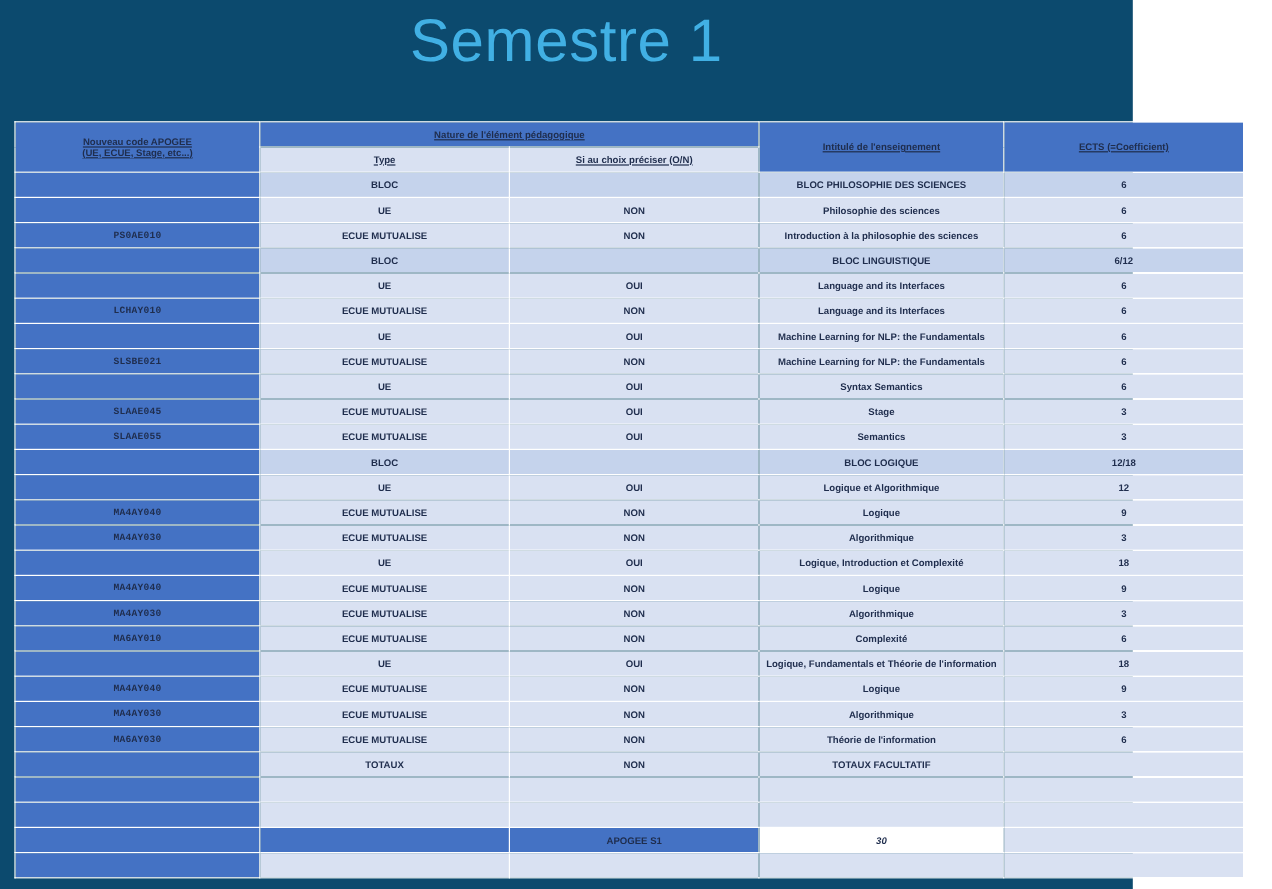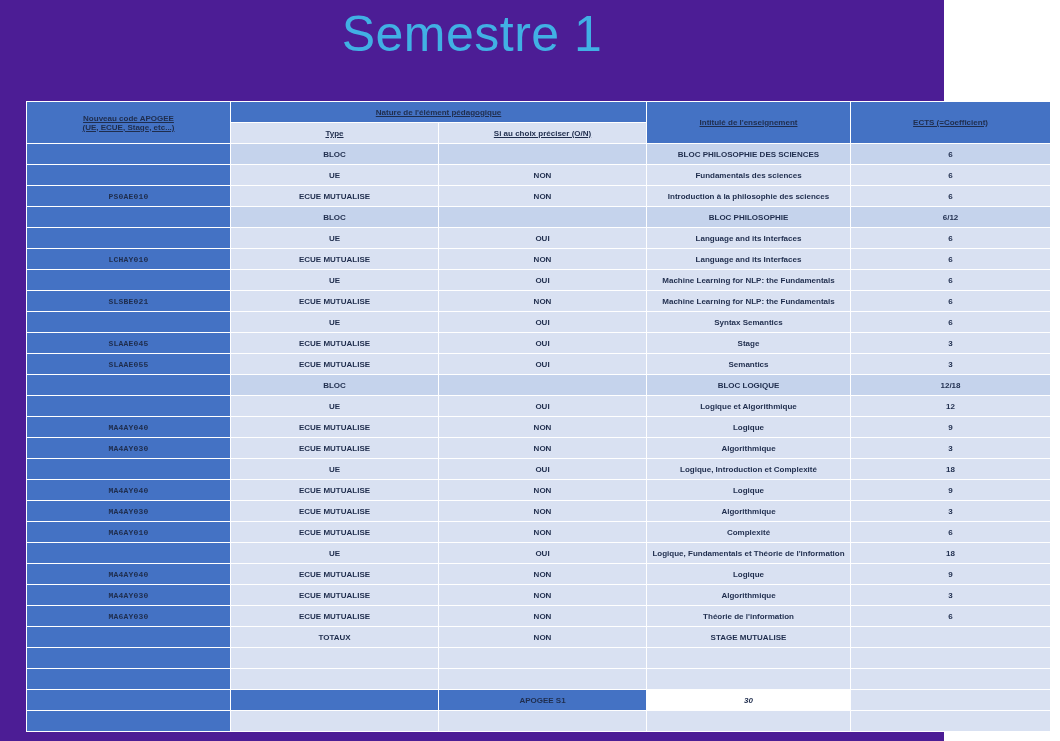--- a/index.html
+++ b/index.html
@@ -10,36 +10,36 @@
   body {
     width: 1060px;
     height: 741px;
     font-family: "Liberation Sans", sans-serif;
     overflow: hidden;
   }
   #page {
     position: relative;
     width: 944px;
     height: 741px;
-    background: #4c1d95;
+    background: #0c4a6e;
   }
   #title {
     text-align: center;
     color: #41b0e4;
     font-size: 50px;
     font-weight: 400;
     letter-spacing: 0.5px;
     padding-top: 4px;
     height: 60px;
     line-height: 60px;
     font-family: "Liberation Sans", sans-serif;
   }
   #table-wrap {
     position: absolute;
-    left: 26px;
+    left: 12px;
     top: 101px;
     width: 1024px;
   }
   table.sched {
     border-collapse: collapse;
     table-layout: fixed;
     width: 1024px;
   }
   table.sched td, table.sched th {
     padding: 0;
@@ -147,35 +147,35 @@
             <td class="dark code"></td>
             <td class="mid">BLOC</td>
             <td class="mid"></td>
             <td class="mid">BLOC PHILOSOPHIE DES SCIENCES</td>
             <td class="mid">6</td>
           </tr>
           <tr>
             <td class="dark code"></td>
             <td class="light">UE</td>
             <td class="light">NON</td>
-            <td class="light">Fundamentals des sciences</td>
+            <td class="light">Philosophie des sciences</td>
             <td class="light">6</td>
           </tr>
           <tr>
             <td class="dark code">PS0AE010</td>
             <td class="light">ECUE MUTUALISE</td>
             <td class="light">NON</td>
             <td class="light">Introduction à la philosophie des sciences</td>
             <td class="light">6</td>
           </tr>
           <tr>
             <td class="dark code"></td>
             <td class="mid">BLOC</td>
             <td class="mid"></td>
-            <td class="mid">BLOC PHILOSOPHIE</td>
+            <td class="mid">BLOC LINGUISTIQUE</td>
             <td class="mid">6/12</td>
           </tr>
           <tr>
             <td class="dark code"></td>
             <td class="light">UE</td>
             <td class="light">OUI</td>
             <td class="light">Language and its Interfaces</td>
             <td class="light">6</td>
           </tr>
           <tr>
@@ -301,21 +301,21 @@
             <td class="dark code">MA6AY030</td>
             <td class="light">ECUE MUTUALISE</td>
             <td class="light">NON</td>
             <td class="light">Théorie de l'information</td>
             <td class="light">6</td>
           </tr>
           <tr>
             <td class="dark code"></td>
             <td class="light">TOTAUX</td>
             <td class="light">NON</td>
-            <td class="light">STAGE MUTUALISE</td>
+            <td class="light">TOTAUX FACULTATIF</td>
             <td class="light"></td>
           </tr>
           <tr>
             <td class="dark code"></td>
             <td class="light"></td>
             <td class="light"></td>
             <td class="light"></td>
             <td class="light"></td>
           </tr>
           <tr>

